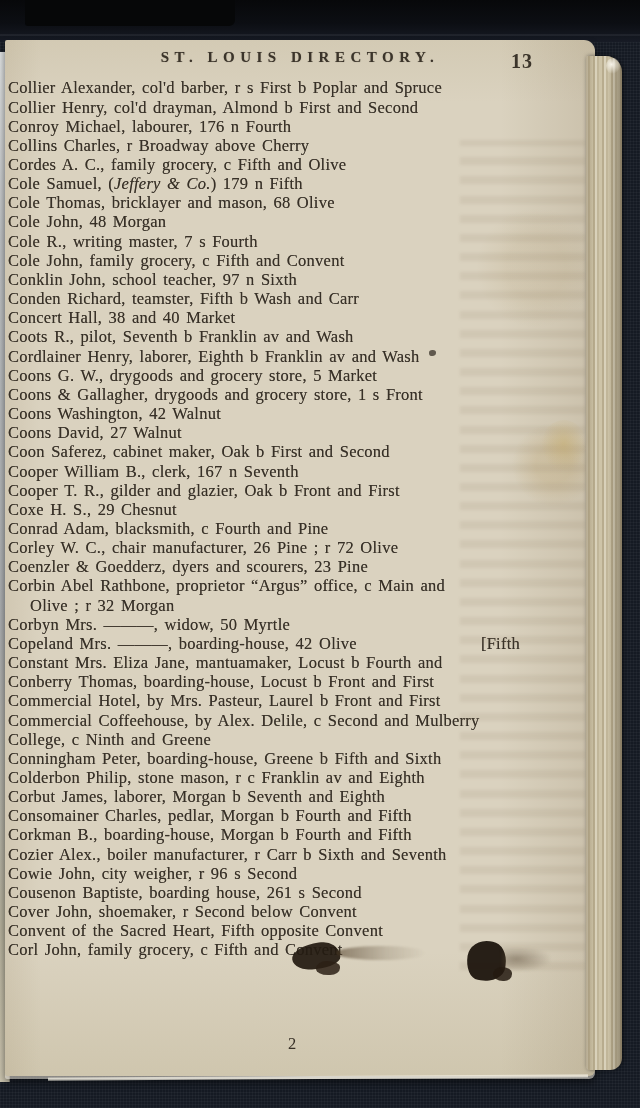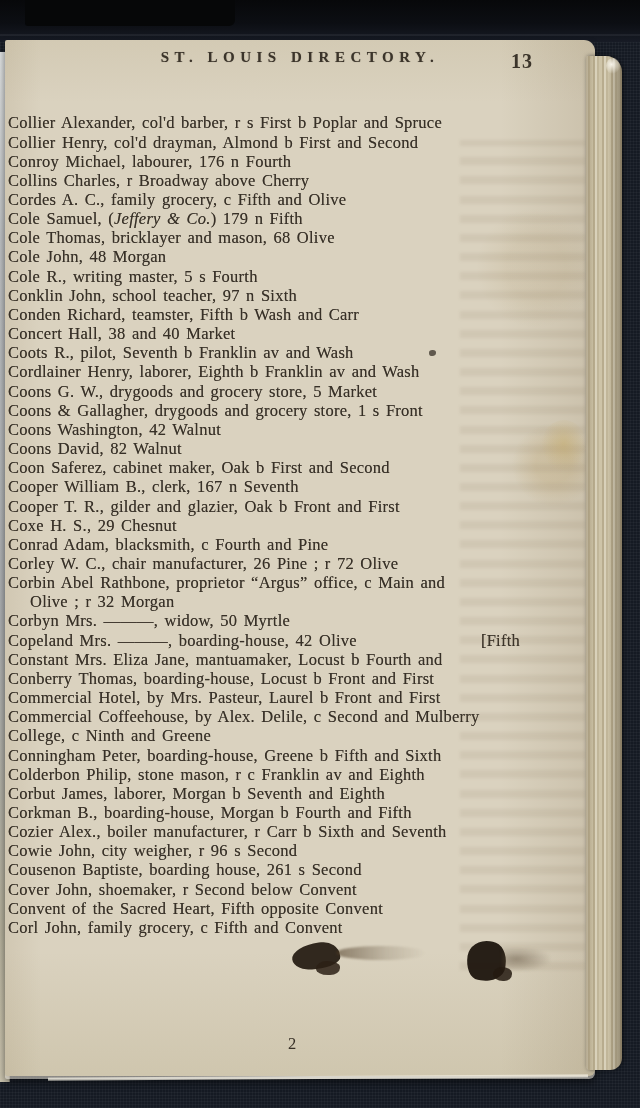--- a/index.html
+++ b/index.html
@@ -61,21 +61,21 @@
   .page-title{
     display:block;text-align:center;
     font-size:15px;font-weight:700;letter-spacing:5.5px;
     color:#3b342a;text-shadow:0 0 1px rgba(59,52,42,.4);
   }
   .page-number{
     position:absolute;right:62px;top:1px;
     font-size:20px;font-weight:700;color:#3b342a;letter-spacing:1px;
   }
   
-  .entries{position:absolute;left:3px;top:38.4px;width:566px;margin-top:35px;}
+  .entries{position:absolute;left:3px;top:38.4px;width:566px;}
   .line{
     position:relative;height:19.16px;line-height:19.16px;white-space:nowrap;
     font-size:16.5px;color:#373027;letter-spacing:.25px;word-spacing:2px;
     text-shadow:0 0 .6px rgba(45,38,30,.55);
   }
   .line .it{font-style:italic;}
   .line.indent{padding-left:22px;}
   .catchword{position:absolute;right:54px;top:0;}
   
   .footer-mark{
@@ -147,48 +147,51 @@
     </div>
     <div class="entries">
         <div class="line">Collier Alexander, col'd barber, r s First b Poplar and Spruce</div>
         <div class="line">Collier Henry, col'd drayman, Almond b First and Second</div>
         <div class="line">Conroy Michael, labourer, 176 n Fourth</div>
         <div class="line">Collins Charles, r Broadway above Cherry</div>
         <div class="line">Cordes A. C., family grocery, c Fifth and Olive</div>
         <div class="line"><span>Cole Samuel, (</span><span class="it">Jeffery &amp; Co.</span><span>) 179 n Fifth</span></div>
         <div class="line">Cole Thomas, bricklayer and mason, 68 Olive</div>
         <div class="line">Cole John, 48 Morgan</div>
-        <div class="line">Cole R., writing master, 5 s Fourth</div>
+        <div class="line">Cole R., writing master, 7 s Fourth</div>
+        <div class="line">Cole John, family grocery, c Fifth and Convent</div>
         <div class="line">Conklin John, school teacher, 97 n Sixth</div>
         <div class="line">Conden Richard, teamster, Fifth b Wash and Carr</div>
         <div class="line">Concert Hall, 38 and 40 Market</div>
         <div class="line">Coots R., pilot, Seventh b Franklin av and Wash</div>
         <div class="line">Cordlainer Henry, laborer, Eighth b Franklin av and Wash</div>
         <div class="line">Coons G. W., drygoods and grocery store, 5 Market</div>
         <div class="line">Coons &amp; Gallagher, drygoods and grocery store, 1 s Front</div>
         <div class="line">Coons Washington, 42 Walnut</div>
-        <div class="line">Coons David, 82 Walnut</div>
+        <div class="line">Coons David, 27 Walnut</div>
         <div class="line">Coon Saferez, cabinet maker, Oak b First and Second</div>
         <div class="line">Cooper William B., clerk, 167 n Seventh</div>
         <div class="line">Cooper T. R., gilder and glazier, Oak b Front and First</div>
         <div class="line">Coxe H. S., 29 Chesnut</div>
         <div class="line">Conrad Adam, blacksmith, c Fourth and Pine</div>
         <div class="line">Corley W. C., chair manufacturer, 26 Pine ; r 72 Olive</div>
+        <div class="line">Coenzler &amp; Goedderz, dyers and scourers, 23 Pine</div>
         <div class="line">Corbin Abel Rathbone, proprietor “Argus” office, c Main and</div>
         <div class="line indent">Olive ; r 32 Morgan</div>
         <div class="line">Corbyn Mrs. ———, widow, 50 Myrtle</div>
         <div class="line">Copeland Mrs. ———, boarding-house, 42 Olive<span class="catchword">[Fifth</span></div>
         <div class="line">Constant Mrs. Eliza Jane, mantuamaker, Locust b Fourth and</div>
         <div class="line">Conberry Thomas, boarding-house, Locust b Front and First</div>
         <div class="line">Commercial Hotel, by Mrs. Pasteur, Laurel b Front and First</div>
         <div class="line">Commercial Coffeehouse, by Alex. Delile, c Second and Mulberry</div>
         <div class="line">College, c Ninth and Greene</div>
         <div class="line">Conningham Peter, boarding-house, Greene b Fifth and Sixth</div>
         <div class="line">Colderbon Philip, stone mason, r c Franklin av and Eighth</div>
         <div class="line">Corbut James, laborer, Morgan b Seventh and Eighth</div>
+        <div class="line">Consomainer Charles, pedlar, Morgan b Fourth and Fifth</div>
         <div class="line">Corkman B., boarding-house, Morgan b Fourth and Fifth</div>
         <div class="line">Cozier Alex., boiler manufacturer, r Carr b Sixth and Seventh</div>
         <div class="line">Cowie John, city weigher, r 96 s Second</div>
         <div class="line">Cousenon Baptiste, boarding house, 261 s Second</div>
         <div class="line">Cover John, shoemaker, r Second below Convent</div>
         <div class="line">Convent of the Sacred Heart, Fifth opposite Convent</div>
         <div class="line">Corl John, family grocery, c Fifth and Convent</div>
       </div>
     <div class="footer-mark">2</div>
     <div class="ghost"></div>

